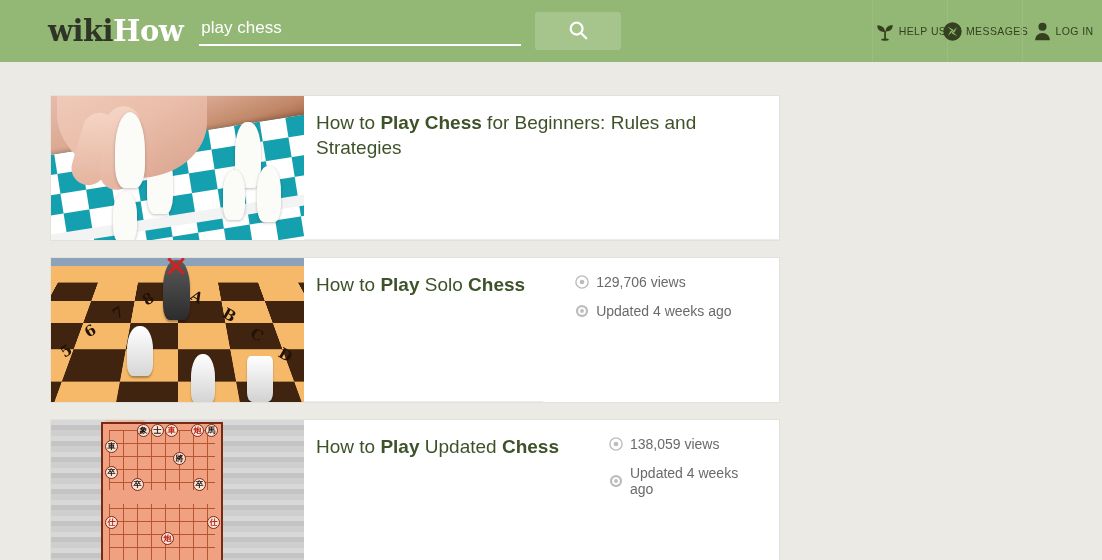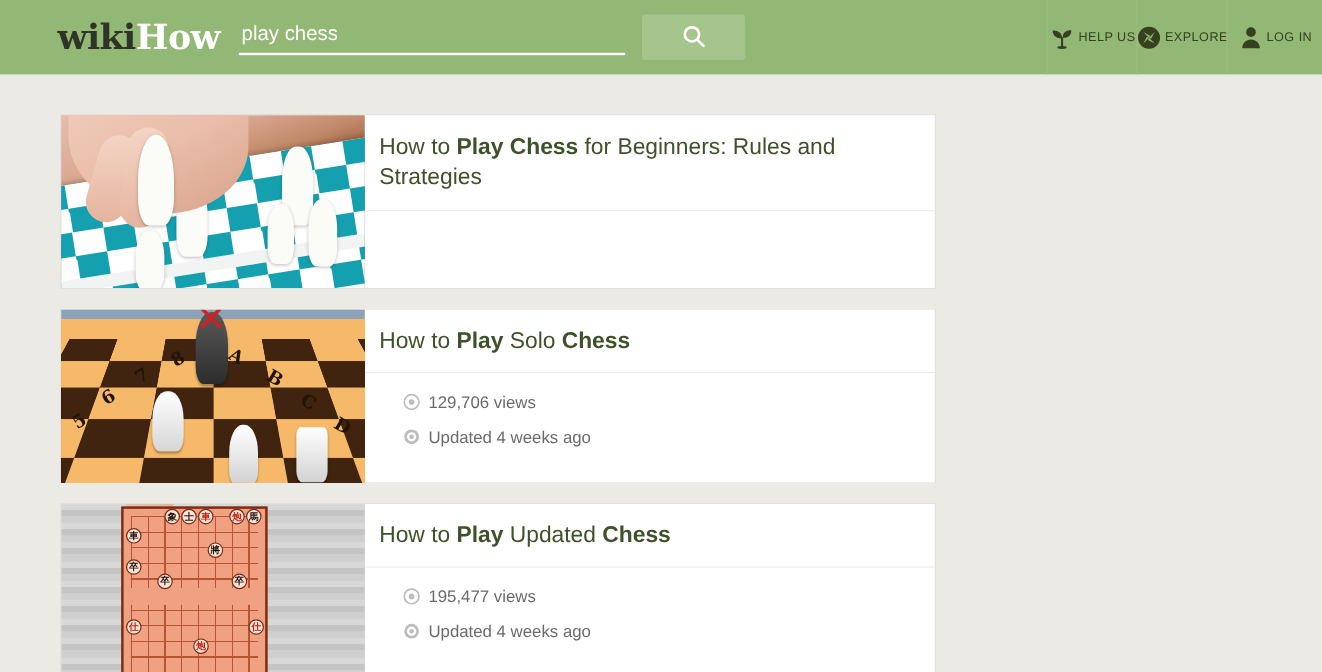--- a/index.html
+++ b/index.html
@@ -128,21 +128,21 @@
     height: 144px;
     overflow: hidden;
     position: relative;
     background: #cfcfcf;
   }
   .card-3 .thumb { height: 150px; }
 
   .card-body {
     flex: 1;
     display: flex;
-    flex-direction: column;
+    flex-direction: row;
     min-width: 0;
   }
 
   .card-title {
     padding: 14px 18px 13px 12px;
     font-size: 19px;
     line-height: 1.33;
     color: #3d5229;
     border-bottom: 1px solid #ededed;
     font-weight: normal;
@@ -359,21 +359,21 @@
     <a class="nav-item">
       <span class="nav-icon">
         <svg width="21" height="21" viewBox="0 0 24 24">
           <circle cx="12" cy="12" r="10.5" fill="#35401f"></circle>
           <path d="M12 12 L17.5 6.5 L14 13 Z" fill="#93b775"></path>
           <path d="M12 12 L6.5 17.5 L10 11 Z" fill="#93b775"></path>
           <path d="M12 12 L17.5 17.5 L11 14 Z" fill="#93b775"></path>
           <path d="M12 12 L6.5 6.5 L13 10 Z" fill="#93b775"></path>
         </svg>
       </span>
-      <span class="nav-label">EXPLORE</span>
+      <span class="nav-label">MESSAGES</span>
     </a>
 
     <a class="nav-item">
       <span class="nav-icon">
         <svg width="21" height="21" viewBox="0 0 24 24" fill="#35401f">
           <circle cx="12" cy="6.6" r="4.6"></circle>
           <path d="M3.6 22c0-5.1 3.8-8.4 8.4-8.4s8.4 3.3 8.4 8.4z"></path>
         </svg>
       </span>
       <span class="nav-label">LOG IN</span>
@@ -481,21 +481,21 @@
     <div class="card-body">
       <div class="card-title">
         <span>How to </span><b>Play</b><span> Updated </span><b>Chess</b>
       </div>
       <div class="card-meta">
         <div class="meta-row">
           <svg class="meta-icon" viewBox="0 0 16 16">
             <circle cx="8" cy="8" r="7" fill="none" stroke="#bdbdbd" stroke-width="1.6"></circle>
             <circle cx="8" cy="8" r="2.7" fill="#bdbdbd"></circle>
           </svg>
-          <span>195,477 views</span>
+          <span>138,059 views</span>
         </div>
         <div class="meta-row">
           <svg class="meta-icon" viewBox="0 0 16 16">
             <circle cx="8" cy="8" r="7" fill="#bdbdbd"></circle>
             <circle cx="8" cy="8" r="4.4" fill="#ffffff"></circle>
             <circle cx="8" cy="8" r="2.2" fill="#bdbdbd"></circle>
           </svg>
           <span>Updated 4 weeks ago</span>
         </div>
       </div>

